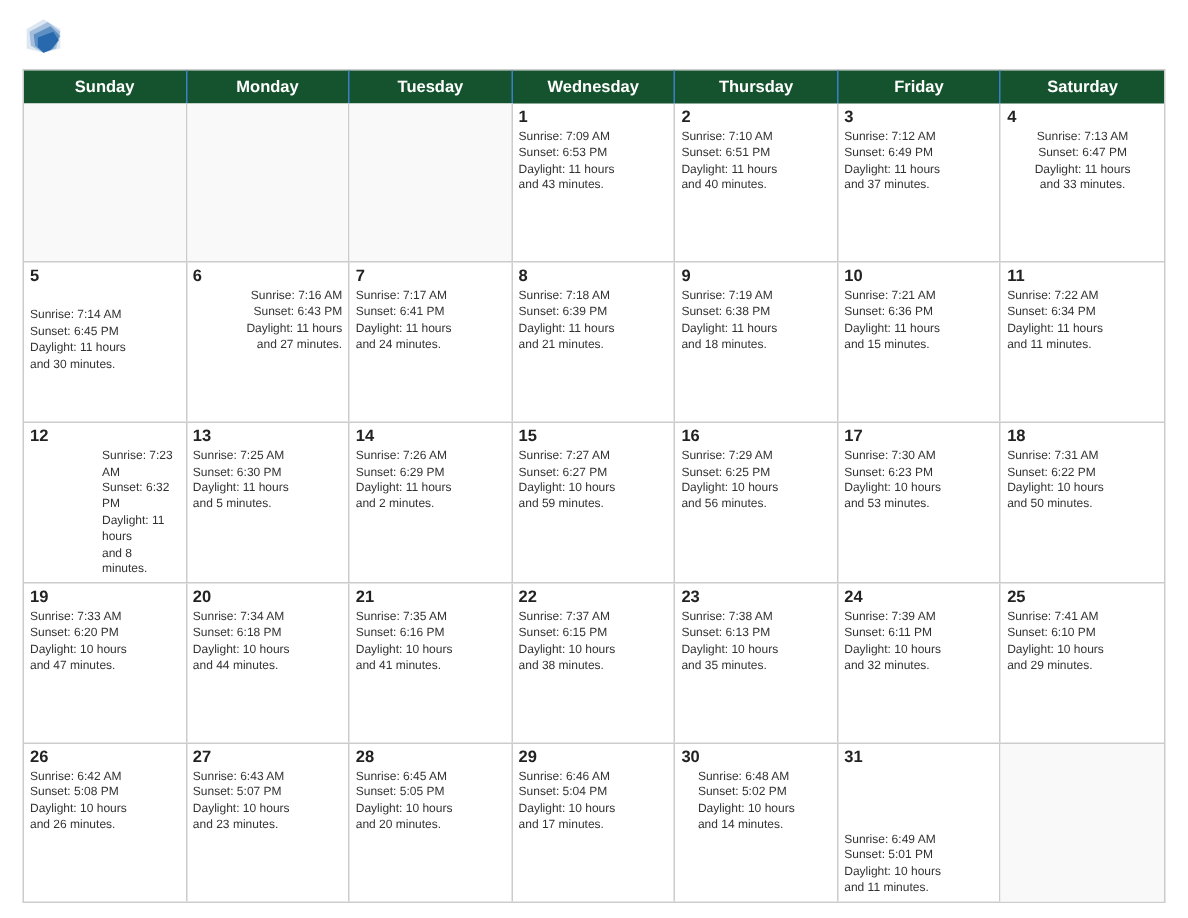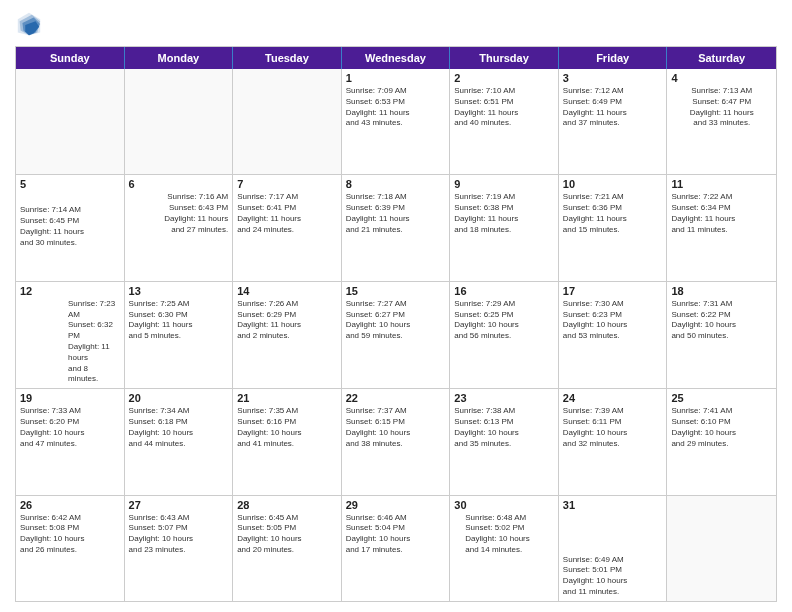--- a/index.html
+++ b/index.html
@@ -54,21 +54,21 @@
     }
     .calendar {
       flex: 1;
       display: flex;
       flex-direction: column;
       border: 1px solid #ccc;
     }
     .cal-header {
       display: grid;
       grid-template-columns: repeat(7, 1fr);
-      background: #4c1d95;
+      background: #14532d;
     }
     .cal-header-cell {
       color: white;
       font-size: 11px;
       font-weight: bold;
       text-align: center;
       padding: 5px 2px;
       border-right: 1px solid #3a7fc8;
     }
     .cal-header-cell:last-child { border-right: none; }

